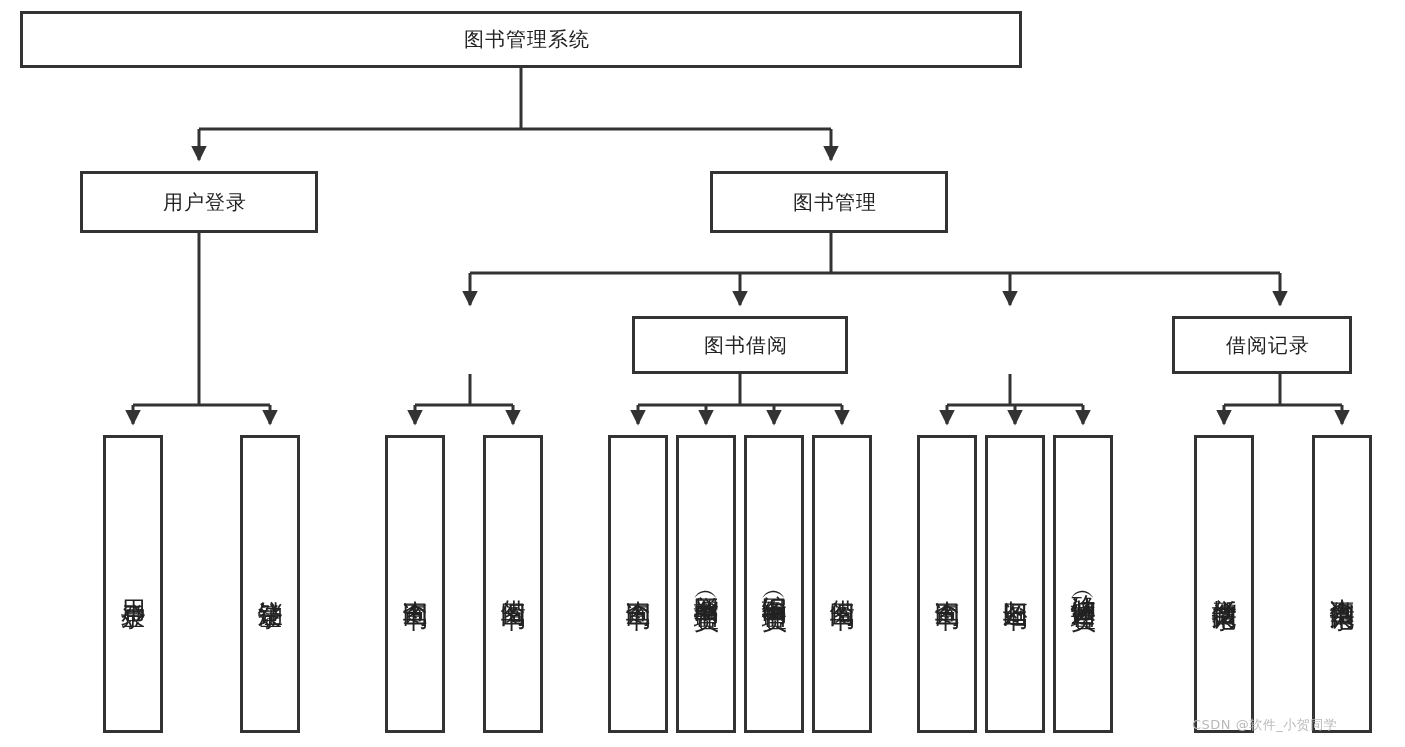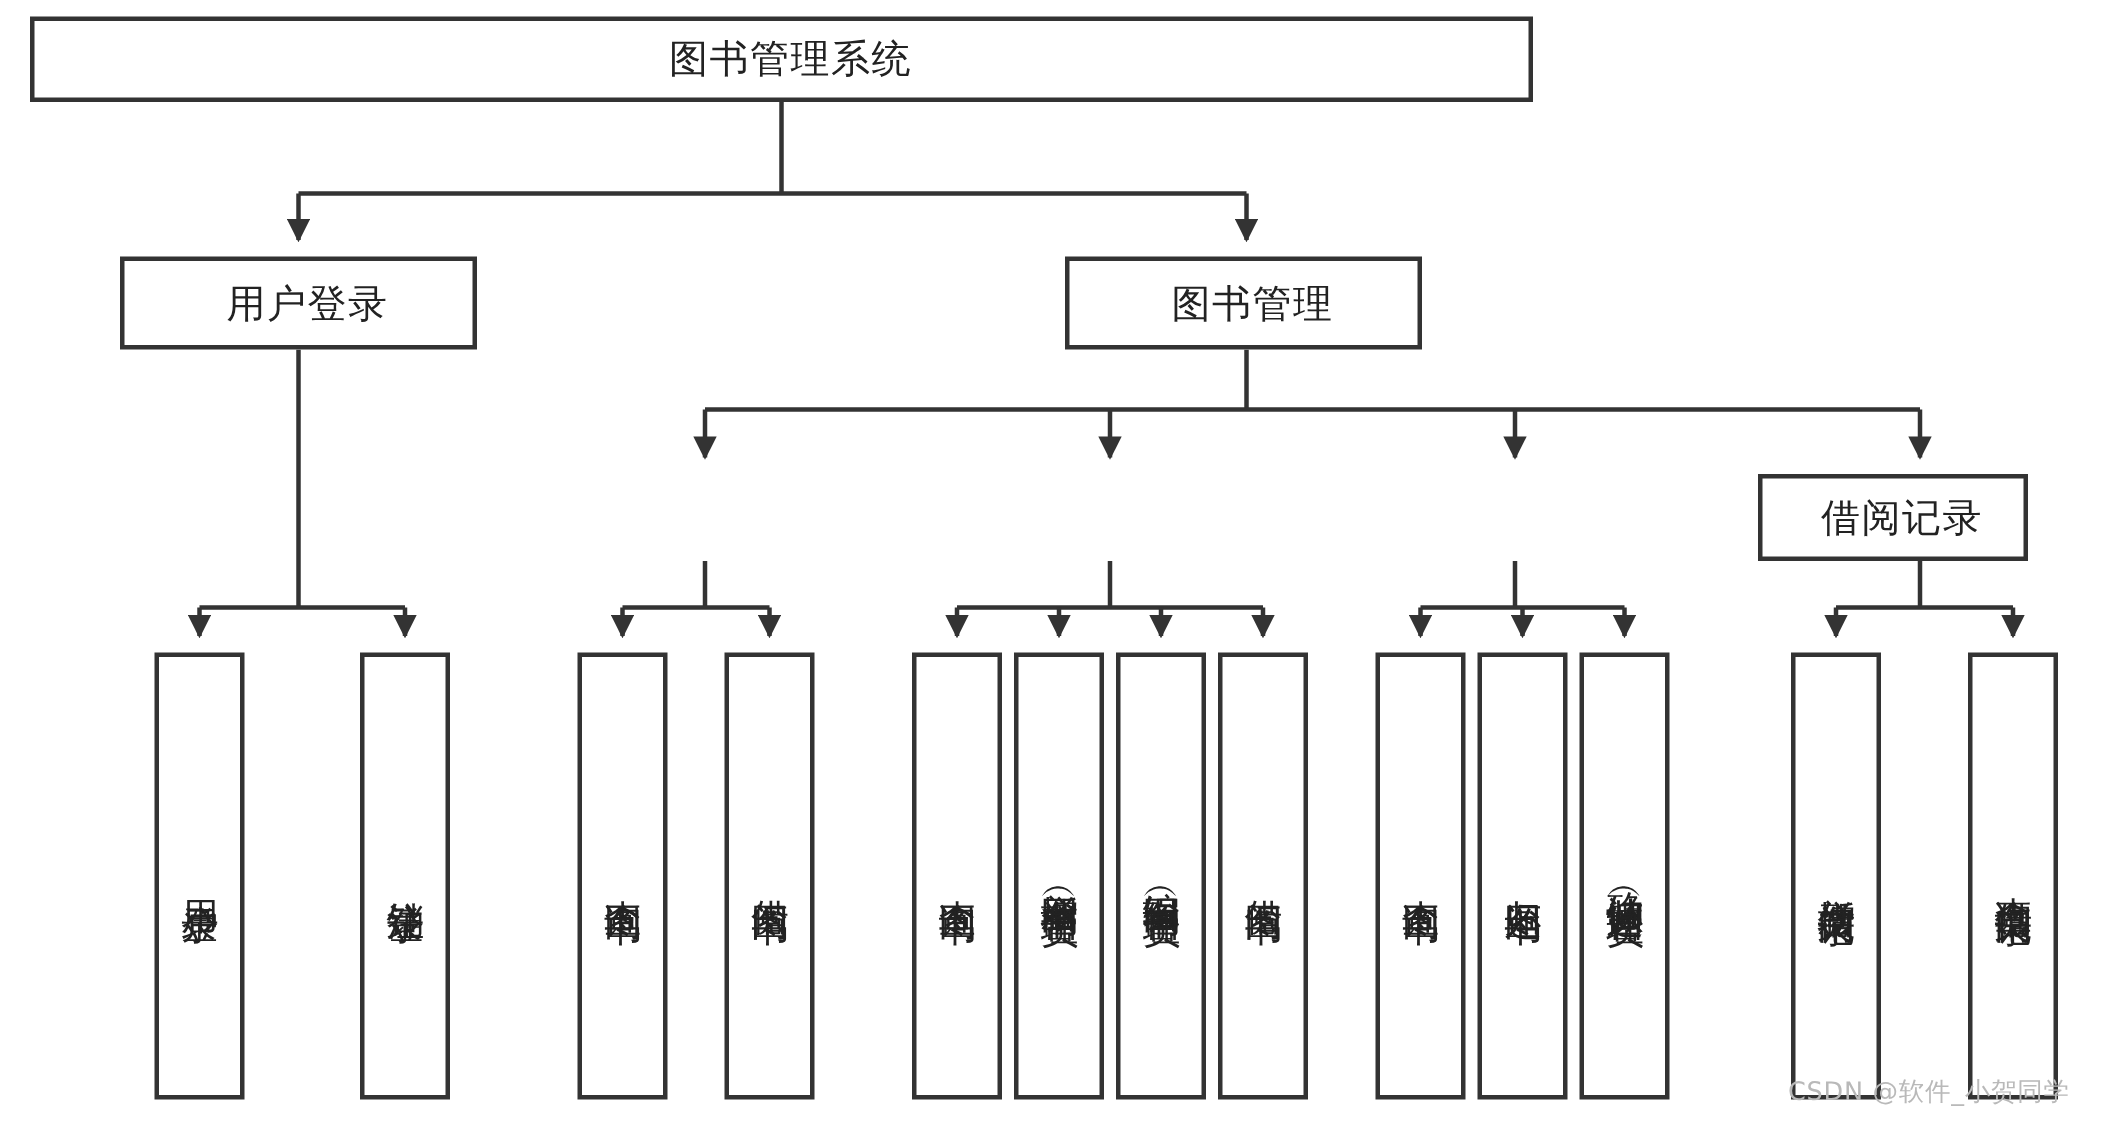--- a/index.html
+++ b/index.html
@@ -30,42 +30,42 @@
     position: absolute;
     box-sizing: border-box;
     background: #ffffff;
     border: 3px solid #333333;
     display: flex;
     align-items: center;
     justify-content: center;
     color: #222222;
   }
   .node.horiz {
-    font-size: 26px;
+    font-size: 20px;
     letter-spacing: 1px;
     padding-left: 12px;
   }
   .node.vert {
     font-size: 25px;
     line-height: 1.18;
     letter-spacing: 0px;
   }
   .node.vert .vtext {
     writing-mode: vertical-rl;
     text-orientation: upright;
     white-space: nowrap;
     display: block;
     letter-spacing: 2px;
   }
   .node.root {
     border-width: 3px;
   }
   .watermark {
     position: absolute;
-    font-size: 17px;
+    font-size: 13px;
     color: #b9b9b9;
     white-space: nowrap;
     letter-spacing: 0.5px;
   }
 </style>
 </head>
 <body>
 
 <div id="canvas">
 
@@ -123,20 +123,23 @@
     <span>图书管理系统</span>
   </div>
 
   <div class="node horiz" style="left:80px; top:171px; width:238px; height:62px;">
     <span>用户登录</span>
   </div>
   <div class="node horiz" style="left:710px; top:171px; width:238px; height:62px;">
     <span>图书管理</span>
   </div>
 
+  <div class="node horiz" style="left:632px; top:316px; width:216px; height:58px;">
+    <span>图书借阅</span>
+  </div>
   <div class="node horiz" style="left:1172px; top:316px; width:180px; height:58px;">
     <span>借阅记录</span>
   </div>
 
   <div class="node vert" style="left:103px; top:435px; width:60px; height:298px;">
     <span class="vtext">用户登录</span>
   </div>
   <div class="node vert" style="left:240px; top:435px; width:60px; height:298px;">
     <span class="vtext">注销登录</span>
   </div>

